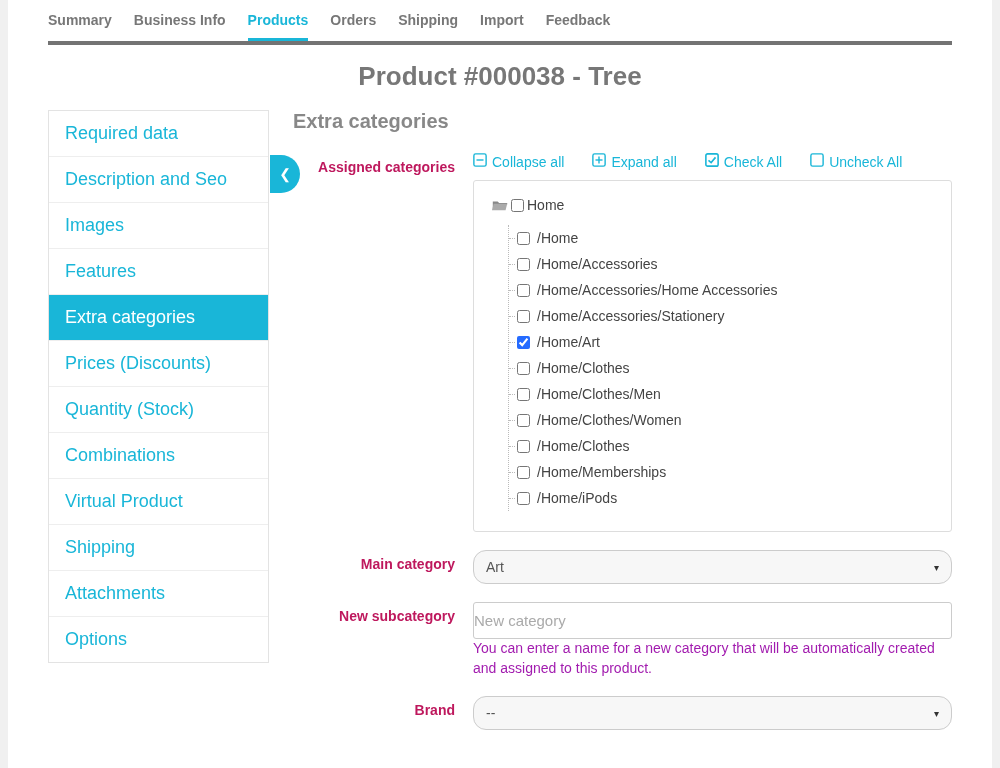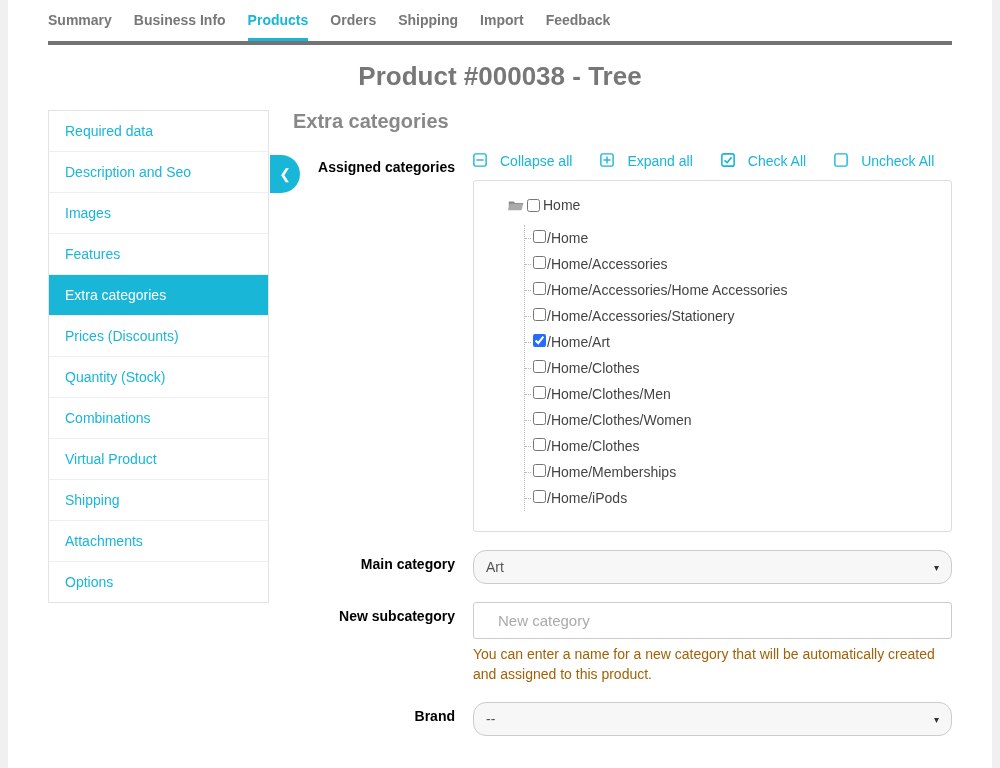--- a/index.html
+++ b/index.html
@@ -50,21 +50,21 @@
     border: 1px solid #e3e3e3;
     background: #fff;
     flex-shrink: 0;
     position: relative;
   }
   .sidebar-item {
     padding: 12px 16px;
     color: #19b6d8;
     border-bottom: 1px solid #eee;
     cursor: pointer;
-    font-size: 14px;
+    font-size: 18px;
   }
   .sidebar-item:last-child { border-bottom: none; }
   .sidebar-item.active {
     background: #19b6d8;
     color: #fff;
   }
   .collapse-handle {
     position: absolute;
     left: 221px;
     top: 44px;
@@ -91,60 +91,61 @@
     display: flex;
     align-items: flex-start;
     margin-bottom: 18px;
   }
   .form-label {
     width: 180px;
     text-align: right;
     padding-right: 18px;
     padding-top: 6px;
     font-weight: 700;
-    color: #000000;
+    color: #be185d;
     flex-shrink: 0;
   }
   .form-field { flex: 1; }
   
   .tree-actions {
     display: flex;
     gap: 28px;
     margin-bottom: 10px;
   }
   .tree-action {
     color: #19b6d8;
     cursor: pointer;
     display: inline-flex;
-    gap: 13px;
+    align-items: center;
+    gap: 5px;
     font-size: 14px;
   }
   .tree-action svg { width: 14px; height: 14px; }
   
   .tree-box {
     border: 1px solid #ddd;
     border-radius: 3px;
-    padding: 16px 12px 20px 28px;
+    padding: 16px 12px 20px 12px;
   }
   .tree-root {
     display: flex;
     align-items: center;
     gap: 3px;
     margin-left: 6px;
     margin-bottom: 12px;
   }
   .tree-children {
     margin-left: 22px;
     border-left: 1px dotted #bbb;
     padding-left: 8px;
   }
   .tree-node {
     display: flex;
-    align-items: flex-start;
-    gap: 1px;
+    align-items: center;
+    gap: 7px;
     padding: 5px 0;
     position: relative;
   }
   .tree-node::before {
     content: "";
     position: absolute;
     left: -8px;
     top: 50%;
     width: 6px;
     border-top: 1px dotted #bbb;
@@ -168,29 +169,28 @@
     justify-content: space-between;
     align-items: center;
     cursor: pointer;
     color: #555;
   }
   .fake-select .caret { font-size: 10px; color:#333;}
   .text-input {
     width: 100%;
     border: 1px solid #ccc;
     border-radius: 3px;
-    padding: 9px 24px;
+    padding: 9px 0;
     font-size: 15px;
     color: #be185d;
   }
   .text-input::placeholder { color: #aaa; }
   .help-text {
-    color: #a16207;
-    font-size: 14px;
-    margin-top: 6px;
+    color: #a21caf;
+    font-size: 14px;
     line-height: 1.4;
   }
 </style>
 </head>
 <body>
 
 <div class="page">
 
   <div class="top-tabs" id="top-tabs">
       <div class="top-tab">Summary</div>

